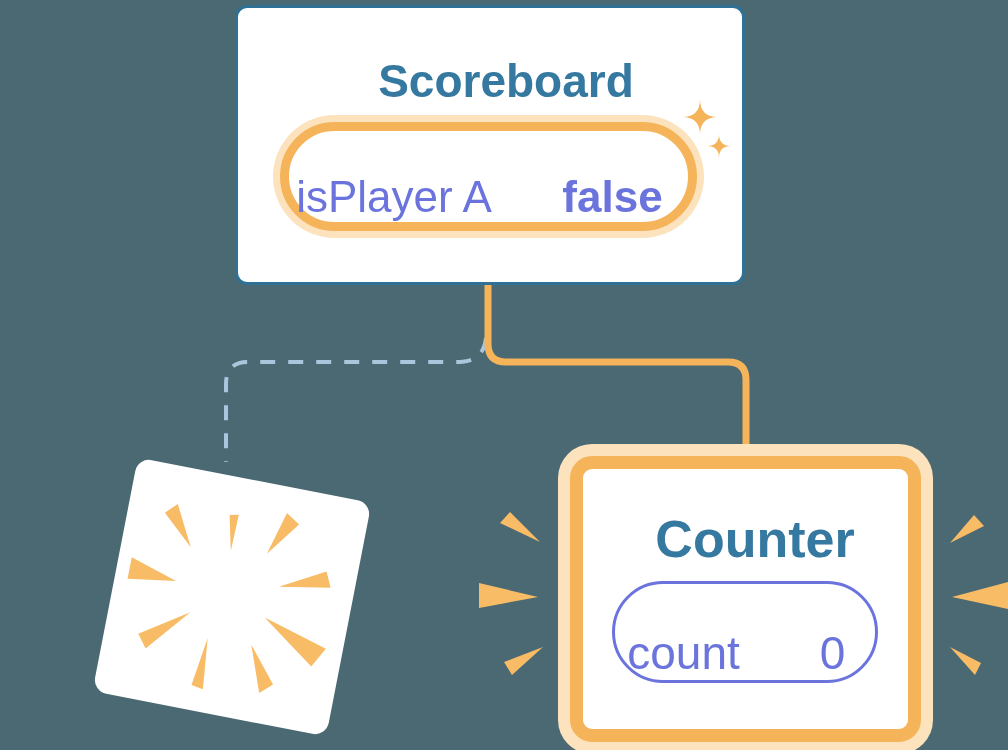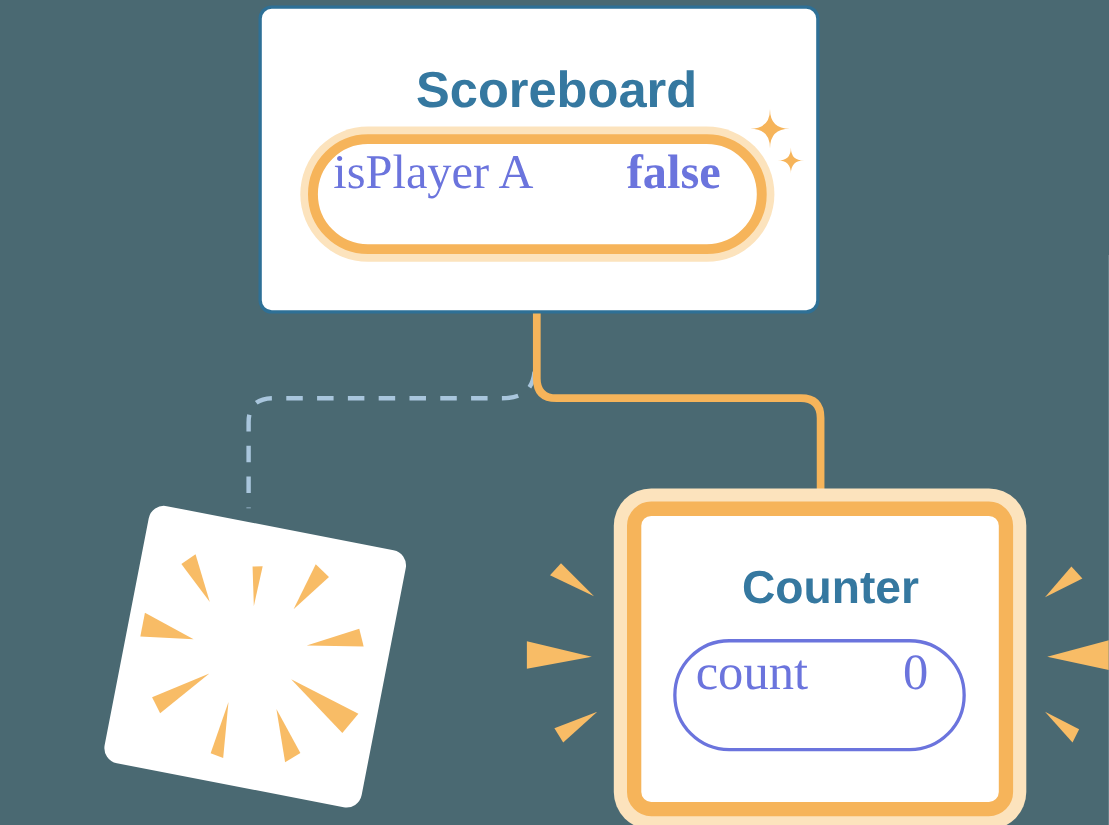--- a/index.html
+++ b/index.html
@@ -23,25 +23,25 @@
   #counter{
     left:570px;top:456px;width:351px;height:286px;
     border:13px solid var(--orange);border-radius:22px;
     box-shadow:0 0 0 12px var(--halo);
   }
   .card-title{
     position:absolute;left:0;right:0;text-align:center;
     color:var(--title);font-weight:600;line-height:1;
   }
   #scoreboard .card-title{top:50px;font-size:46px;padding-left:32px;}
-  #counter .card-title{top:44px;font-size:42px;padding-left:19px;}
+  #counter .card-title{top:44px;font-size:52px;padding-left:19px;}
 
   .pill{
-    position:absolute;display:flex;align-items:flex-start;background:var(--card-bg);
-    box-sizing:border-box;border-radius:999px;font-family:Liberation Serif, serif;
+    position:absolute;display:flex;align-items:flex-end;background:var(--card-bg);
+    box-sizing:border-box;border-radius:999px;
   }
   #scoreboard .pill{
     left:42px;top:114px;width:417px;height:109px;
     border:9px solid var(--orange);
     box-shadow:0 0 0 7px var(--halo);
   }
   #counter .pill{
     left:29px;top:112px;width:266px;height:102px;
     border:3px solid var(--purple);
   }

